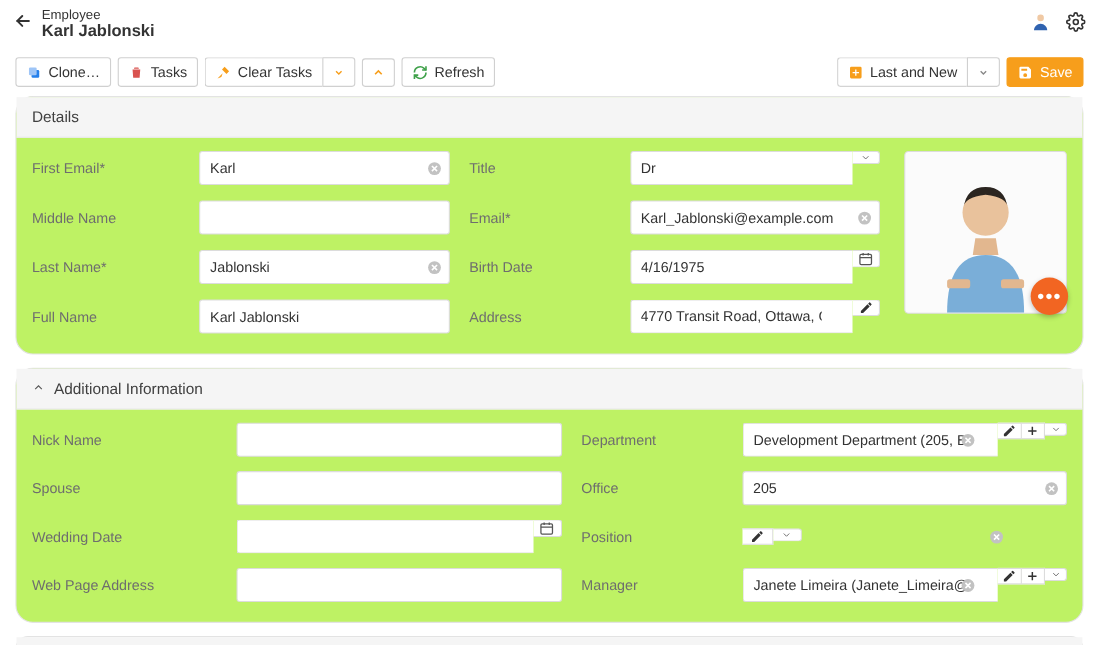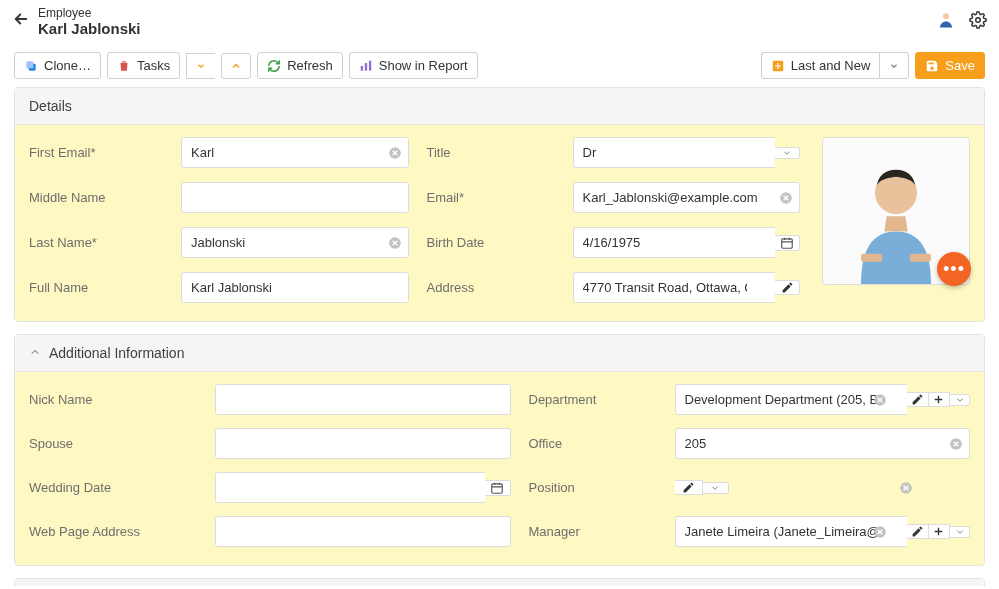--- a/index.html
+++ b/index.html
@@ -66,23 +66,23 @@
     background: #f79e1b;
     border-color: #f79e1b;
     color: #fff;
   }
 
   
   .content { padding: 0 14px 14px; overflow-y: auto; height: calc(100% - 90px); }
 
   .panel {
     border: 1px solid #e3e3e3;
-    border-radius: 4px;
+    border-radius: 16px;
     margin-bottom: 12px;
-    background: #fef9c3;
+    background: #bef264;
   }
   .panel-header {
     background: #f5f5f5;
     padding: 10px 14px;
     font-size: 14px;
     color: #404040;
     display: flex;
     align-items: center;
     gap: 8px;
     border-bottom: 1px solid #e9e9e9;
@@ -102,21 +102,21 @@
     grid-template-columns: 130px 1fr 90px 1fr;
     column-gap: 18px;
     row-gap: 13px;
     align-items: center;
   }
   .label { color: #6e6e6e; font-size: 13px; }
 
   .input-wrap {
     position: relative;
     display: flex;
-    align-items: center;
+    align-items: flex-start;
     padding-left: 38px;
   }
   .input {
     width: 100%;
     padding: 7px 30px 7px 9px;
     border: 1px solid #dcdcdc;
     border-radius: 3px;
     font-size: 13px;
     color: #333;
     background: #fff;
@@ -226,20 +226,28 @@
   </button>
   <button class="btn">
     <span class="icon">
         <svg width="14" height="14" viewBox="0 0 24 24" fill="#d9534f">
           <path d="M6 7h12l-1 13H7L6 7zm3-3h6l1 2H8l1-2z"></path>
         </svg>
       </span>
     <span>Tasks</span>
   </button>
   <div class="btn-group">
+    <button class="btn">
+      <span class="icon">
+          <svg width="14" height="14" viewBox="0 0 24 24" fill="#f79e1b">
+            <path d="M14 3l7 7-4 4-7-7 4-4zM3 21l6-2 2-6-5 5-3 3z"></path>
+          </svg>
+        </span>
+      <span>Clear Tasks</span>
+    </button>
     <button class="btn btn-narrow">
       <span class="icon">
           <svg width="10" height="10" viewBox="0 0 24 24" fill="none" stroke="#f79e1b" stroke-width="3">
             <path d="M6 9l6 6 6-6"></path>
           </svg>
         </span>
     </button>
   </div>
   <button class="btn btn-narrow">
     <span class="icon">
@@ -251,30 +259,20 @@
   <button class="btn">
     <span class="icon">
         <svg width="14" height="14" viewBox="0 0 24 24" fill="none" stroke="#3fa14a" stroke-width="2.5">
           <path d="M21 2v6h-6"></path>
           <path d="M3 12a9 9 0 0 1 15-6.7L21 8"></path>
           <path d="M3 22v-6h6"></path>
           <path d="M21 12a9 9 0 0 1-15 6.7L3 16"></path>
         </svg>
       </span>
     <span>Refresh</span>
-  </button>
-  <button class="btn">
-    <span class="icon">
-        <svg width="14" height="14" viewBox="0 0 24 24">
-          <rect x="3" y="12" width="4" height="8" fill="#8e6dd7"></rect>
-          <rect x="10" y="7" width="4" height="13" fill="#8e6dd7"></rect>
-          <rect x="17" y="3" width="4" height="17" fill="#8e6dd7"></rect>
-        </svg>
-      </span>
-    <span>Show in Report</span>
   </button>
   <div class="toolbar-spacer"></div>
   <div class="btn-group">
     <button class="btn">
       <span class="icon">
           <svg width="14" height="14" viewBox="0 0 24 24" fill="#f79e1b">
             <path d="M19 3H5a2 2 0 0 0-2 2v14a2 2 0 0 0 2 2h14a2 2 0 0 0 2-2V5a2 2 0 0 0-2-2zm-2 10h-4v4h-2v-4H7v-2h4V7h2v4h4v2z"></path>
           </svg>
         </span>
       <span>Last and New</span>

